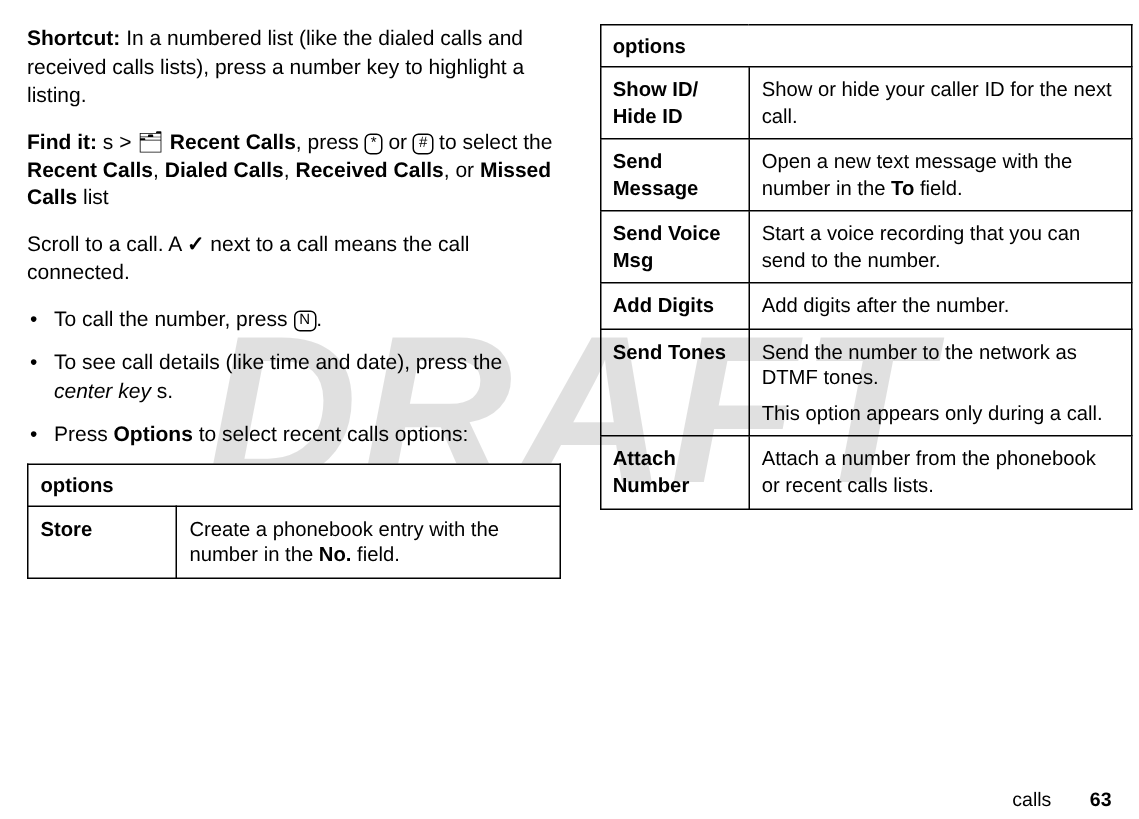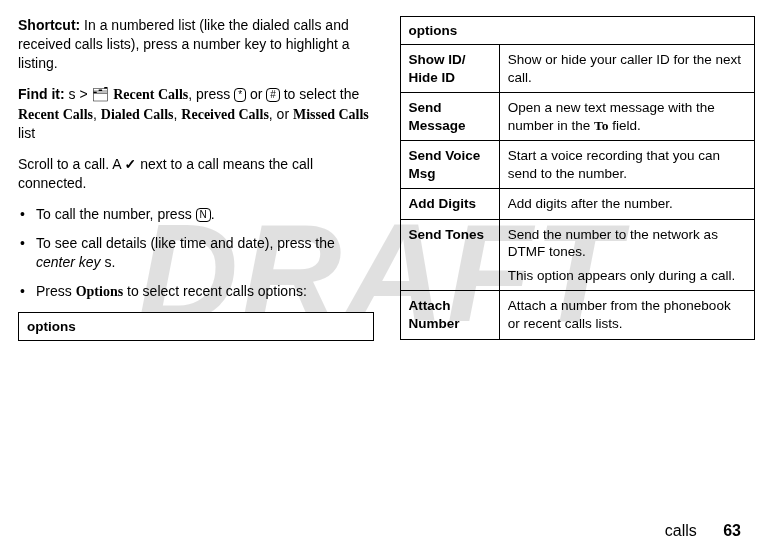--- a/index.html
+++ b/index.html
@@ -35,21 +35,21 @@
     padding: 16px 4px 10px 18px;
     gap: 26px;
     height: calc(100% - 30px);
   }
   .col {
     flex: 1;
     min-width: 0;
   }
   .para { margin-bottom: 12px; line-height: 1.35; }
   .bold-run { font-weight: 700; font-family: Arial, sans-serif; }
-  .narrow-bold { font-weight: 700; font-family: Liberation Serif, serif; font-stretch: condensed; }
+  .narrow-bold { font-weight: 700; font-family: Liberation Sans, sans-serif; font-stretch: condensed; }
   .italic { font-style: italic; }
   .keycap {
     display: inline-block;
     border: 1px solid #000;
     border-radius: 4px;
     font-size: 10px;
     line-height: 1;
     padding: 1px 3px;
     vertical-align: 1px;
     font-family: Arial, sans-serif;
@@ -83,21 +83,21 @@
   table.opts td.label {
     font-weight: 700;
     font-family: "Arial Narrow", Arial, sans-serif;
     font-stretch: condensed;
     width: 28%;
   }
   .footer {
     position: absolute;
     bottom: 6px;
     right: 18px;
-    font-size: 16px;
+    font-size: 13px;
   }
   .footer .chapter { font-family: "Arial Narrow", Arial, sans-serif; font-stretch: condensed; }
   .footer .pagenum { font-weight: 700; margin-left: 22px; }
   .check { font-weight: bold; }
   .small-icon {
     display:inline-block; width:16px; height:16px; border:1.5px solid #000; border-radius:50%;
     position:relative; vertical-align:middle; font-size:9px; text-align:center; line-height:13px;
   }
   .small-icon::after{ content:"À"; }
   .icon-float { float:right; margin-left:4px; margin-top:2px;}
@@ -132,20 +132,24 @@
       <li>
         <span>Press </span><span class="narrow-bold">Options</span><span> to select recent calls options:</span>
       </li>
     </ul>
 
     <table class="opts">
       <tbody>
           <tr>
             <th class="caption" colspan="2">options</th>
           </tr>
+      <tr>
+        <td class="label">Store</td>
+        <td><span>Create a phonebook entry with the number in the </span><span class="narrow-bold">No.</span><span> field.</span></td>
+      </tr>
     </tbody>
       </table>
   </div>
 
   <div class="col">
     <table class="opts">
       <tbody>
           <tr>
             <th class="caption" colspan="2">options</th>
           </tr>

